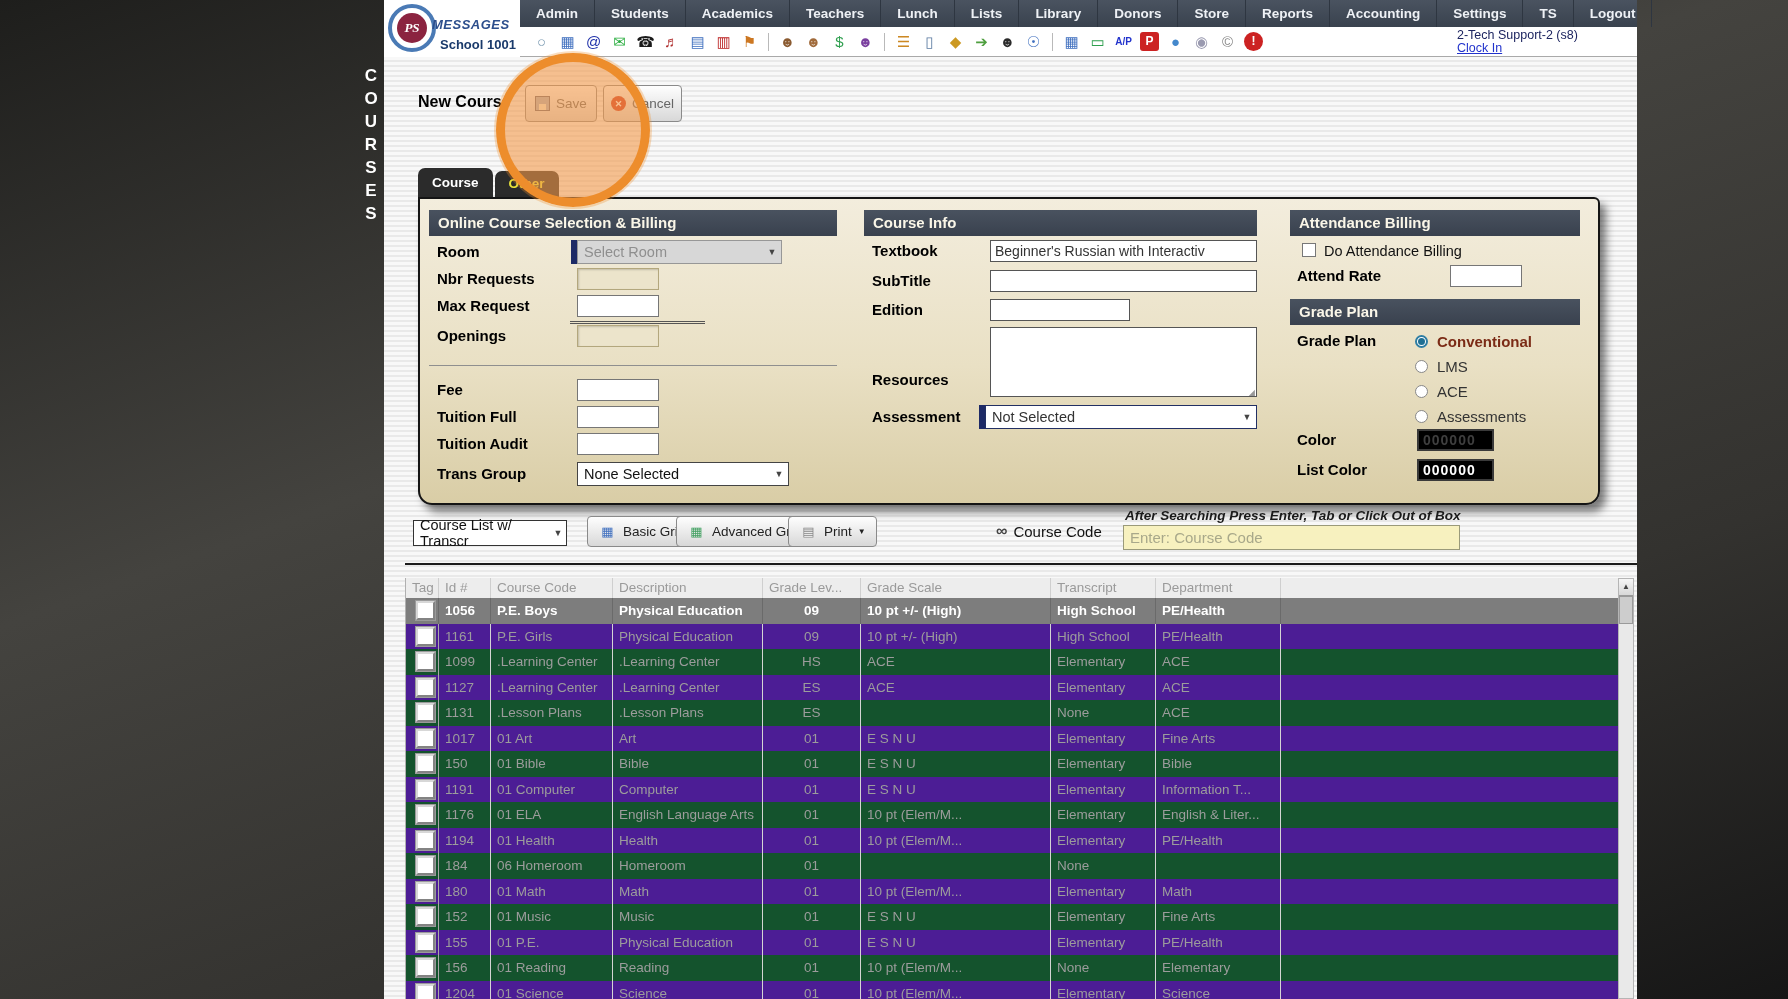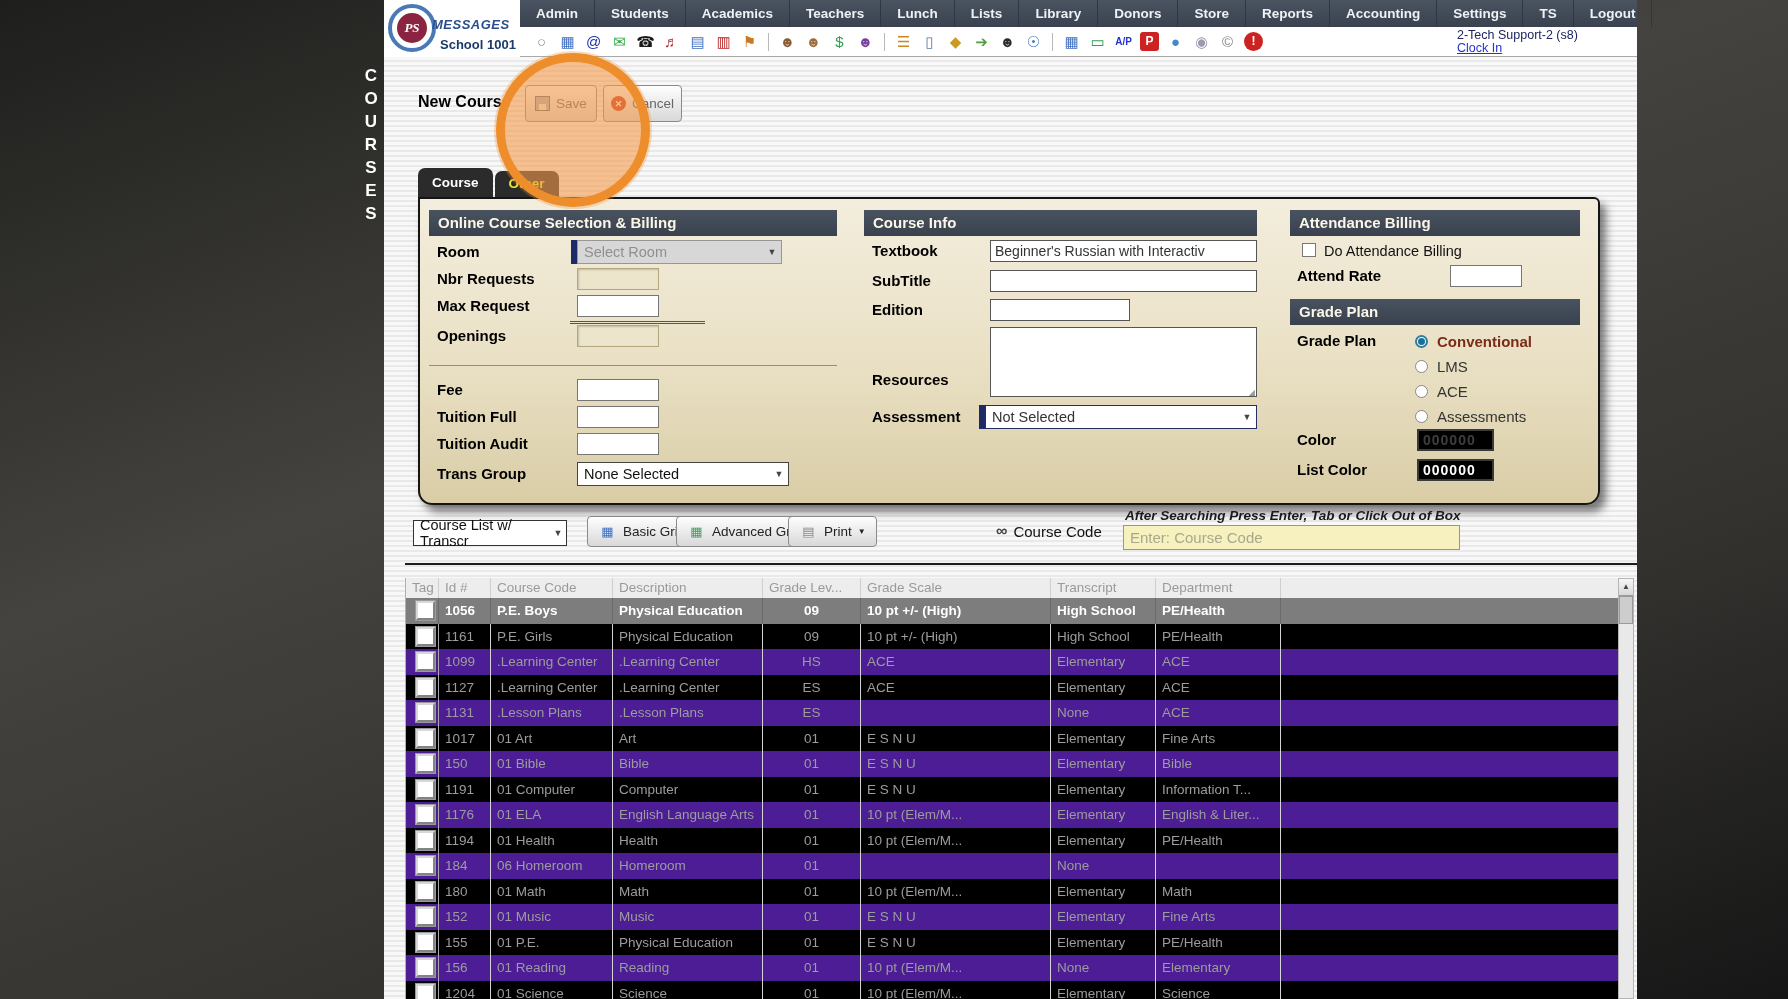--- a/index.html
+++ b/index.html
@@ -69,22 +69,22 @@
   .gridbtn{height:31px;padding:0 10px;color:#222;}
   .ccl{font-size:15px;color:#111;}
   .hint{font-size:13.5px;font-weight:bold;font-style:italic;color:#1a1a1a;}
   .searchbox{background:#f7f1bf;border:1px solid #9a9a7a;height:25px;box-sizing:border-box;font:15px "Liberation Sans",sans-serif;padding:0 6px;color:#555;width:337px;}
   .searchbox::placeholder{color:#a8a88a;}
   .blackline{background:#1c1c1c;}
   
   .grid{left:405px;top:578px;width:1213px;height:421px;overflow:hidden;background:#fff;border-left:1px solid #b0b0b0;}
   .thead{position:absolute;left:0;top:0;height:20px;width:100%;background:#ededed;border-bottom:1px solid #c0c0c0;display:flex;}
   .hcell{box-sizing:border-box;border-right:1px solid #cfcfcf;padding-left:6px;font-size:13.5px;color:#9a9a9a;line-height:19px;overflow:hidden;white-space:nowrap;}
-  .trow{position:absolute;left:0;height:25.5px;width:100%;display:flex;background:#4c1d95;border-bottom:1px solid #e2e2e2;cursor:default;}
-  .trow.stripe{background:#000000;}
+  .trow{position:absolute;left:0;height:25.5px;width:100%;display:flex;background:#14532d;border-bottom:1px solid #e2e2e2;cursor:default;}
+  .trow.stripe{background:#4c1d95;}
   .trow.sel{background:#7d7d7d;}
   .tcell{box-sizing:border-box;border-right:1px solid #d4d4d4;padding-left:6px;font-size:13.5px;color:#9c9c9c;line-height:25.5px;overflow:hidden;white-space:nowrap;}
   .trow.sel .tcell{color:#fff;font-weight:600;border-right-color:#6a6a6a;}
   .tcell.c{text-align:center;padding-left:0;}
   .tagcell{display:flex;align-items:center;justify-content:center;border-right:1px solid #a8a8a8;}
   .rowcb{width:15px;height:15px;background:#fff;border:2px outset #d7d7d7;box-shadow:0 0 0 1px #9a9a9a;cursor:pointer;}
   
   .sbar{left:1618px;top:578px;width:16px;height:421px;background:#e9e9e9;border:1px solid #b5b5b5;box-sizing:border-box;}
   .sbtn{position:absolute;left:0;top:0;width:14px;height:16px;background:linear-gradient(#f6f6f6,#d8d8d8);border-bottom:1px solid #9a9a9a;
     font-size:8px;color:#444;text-align:center;line-height:16px;cursor:pointer;}

